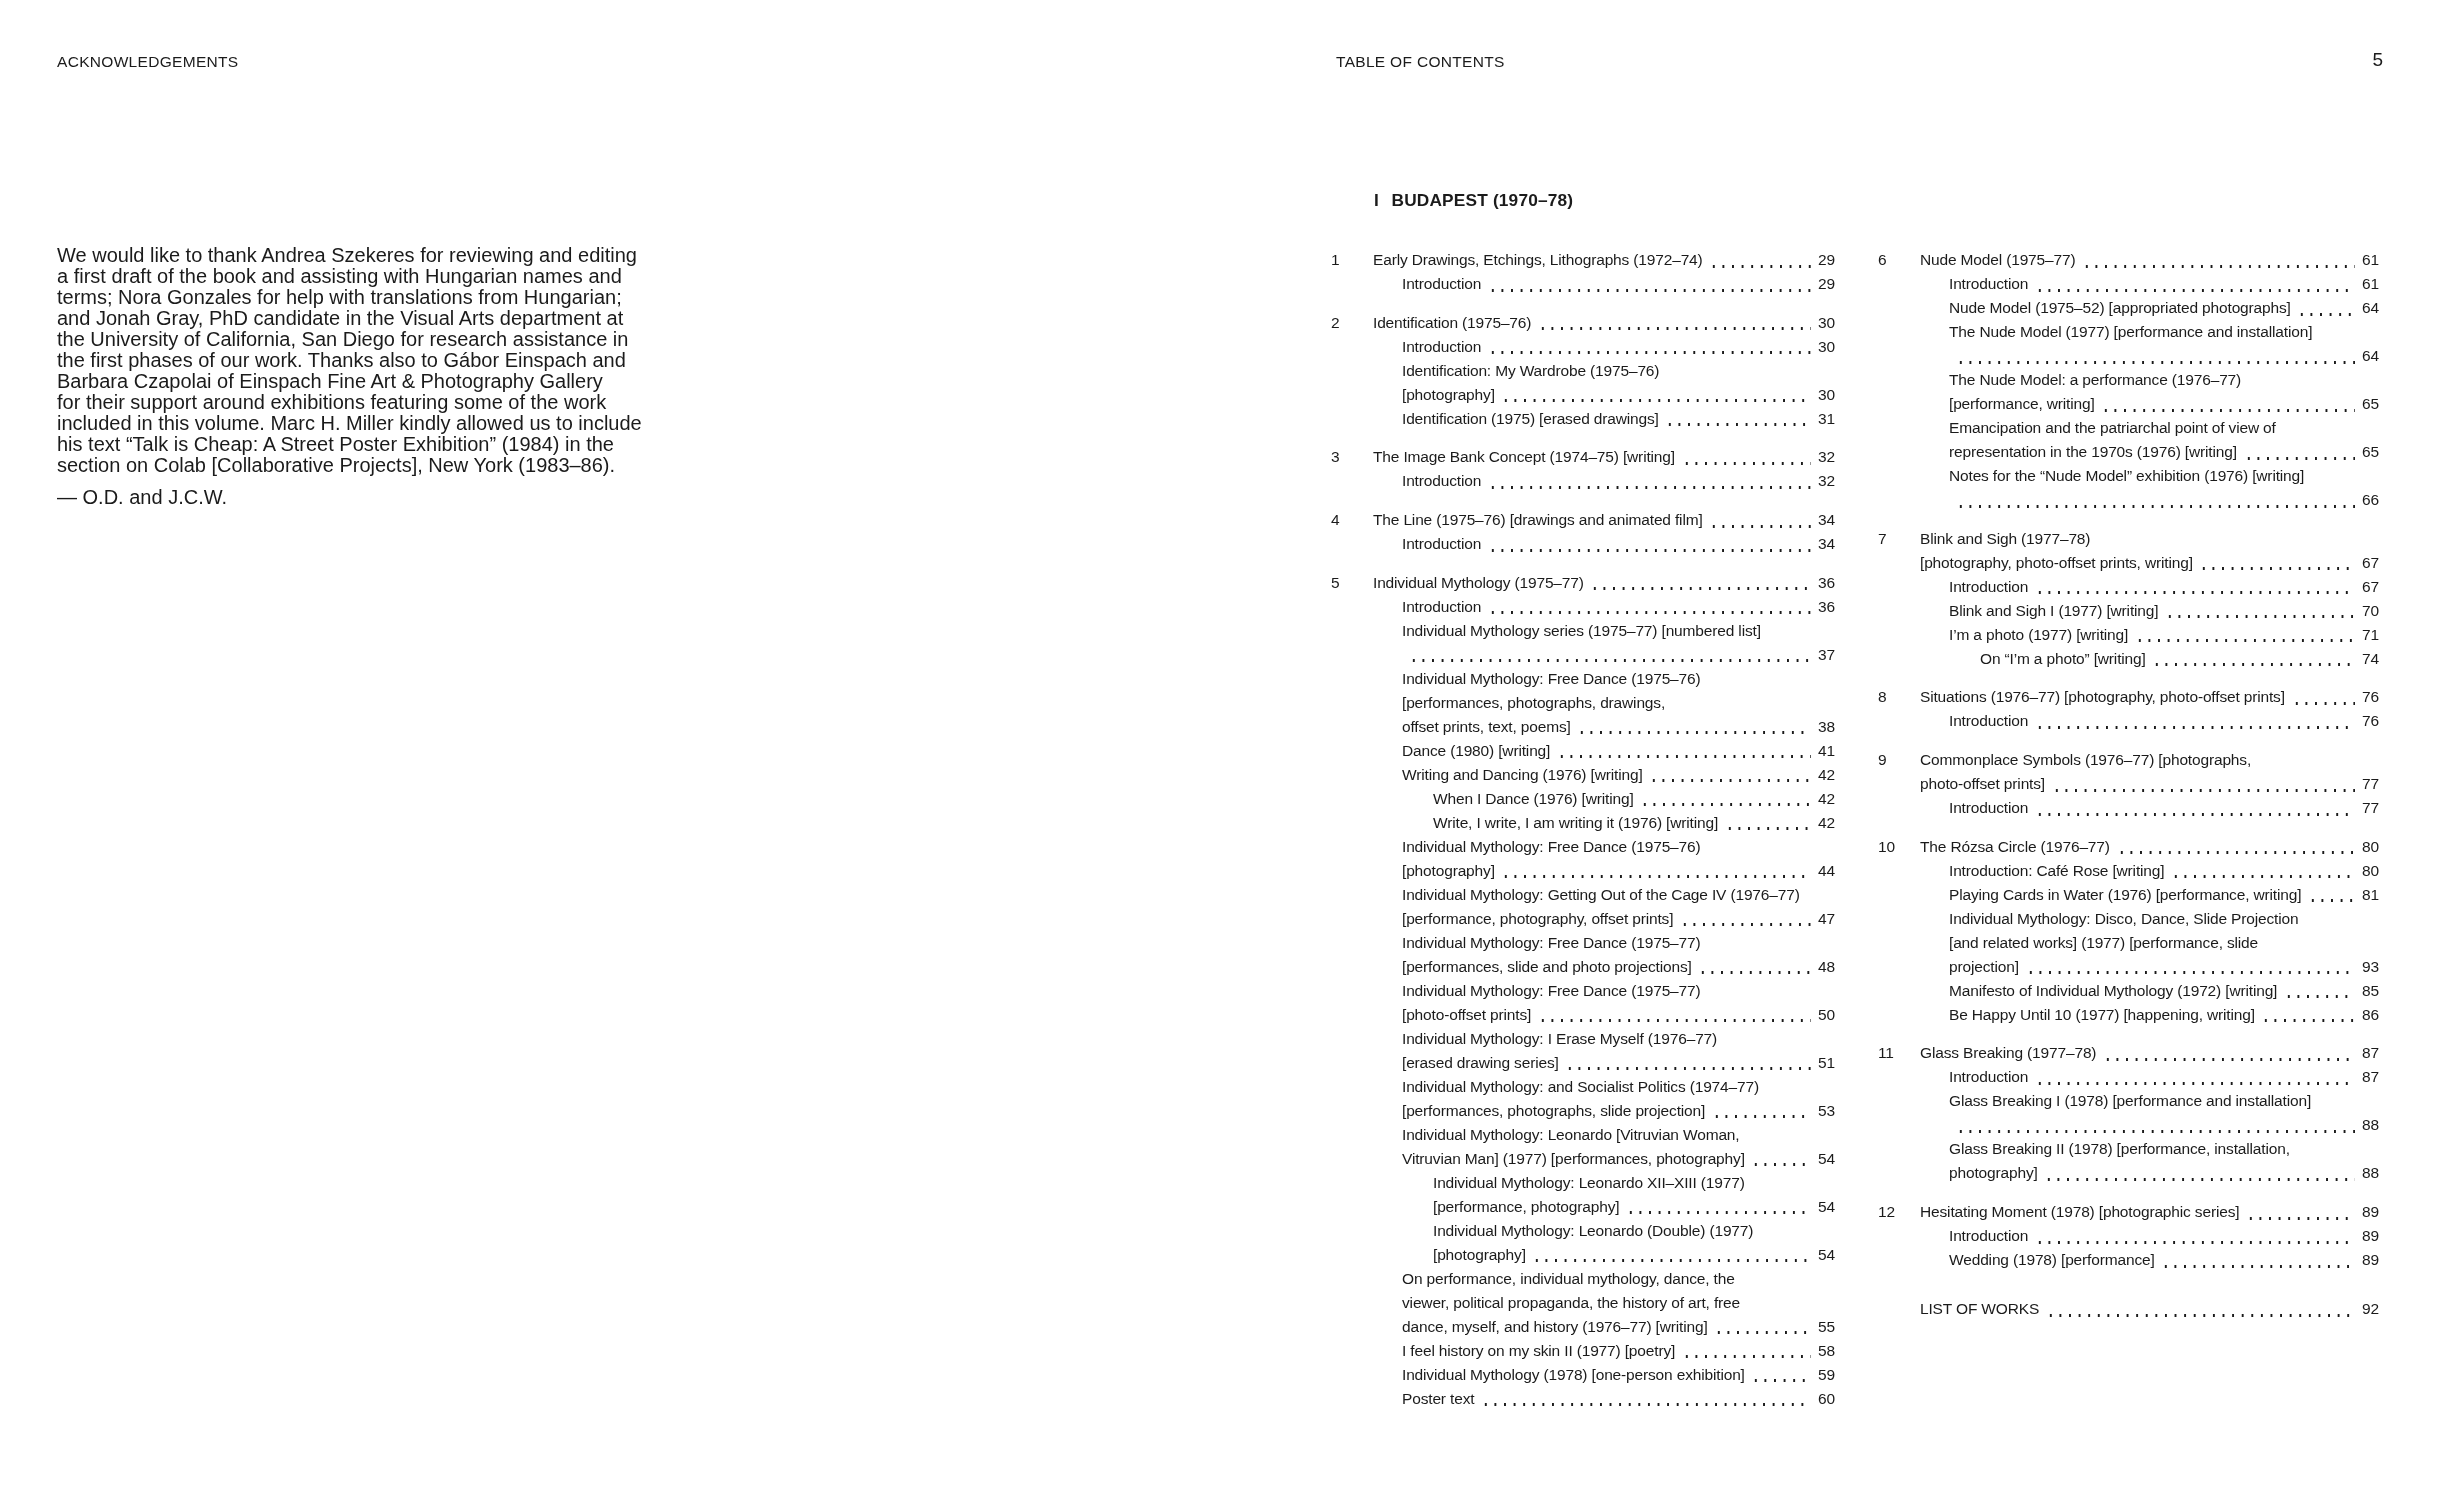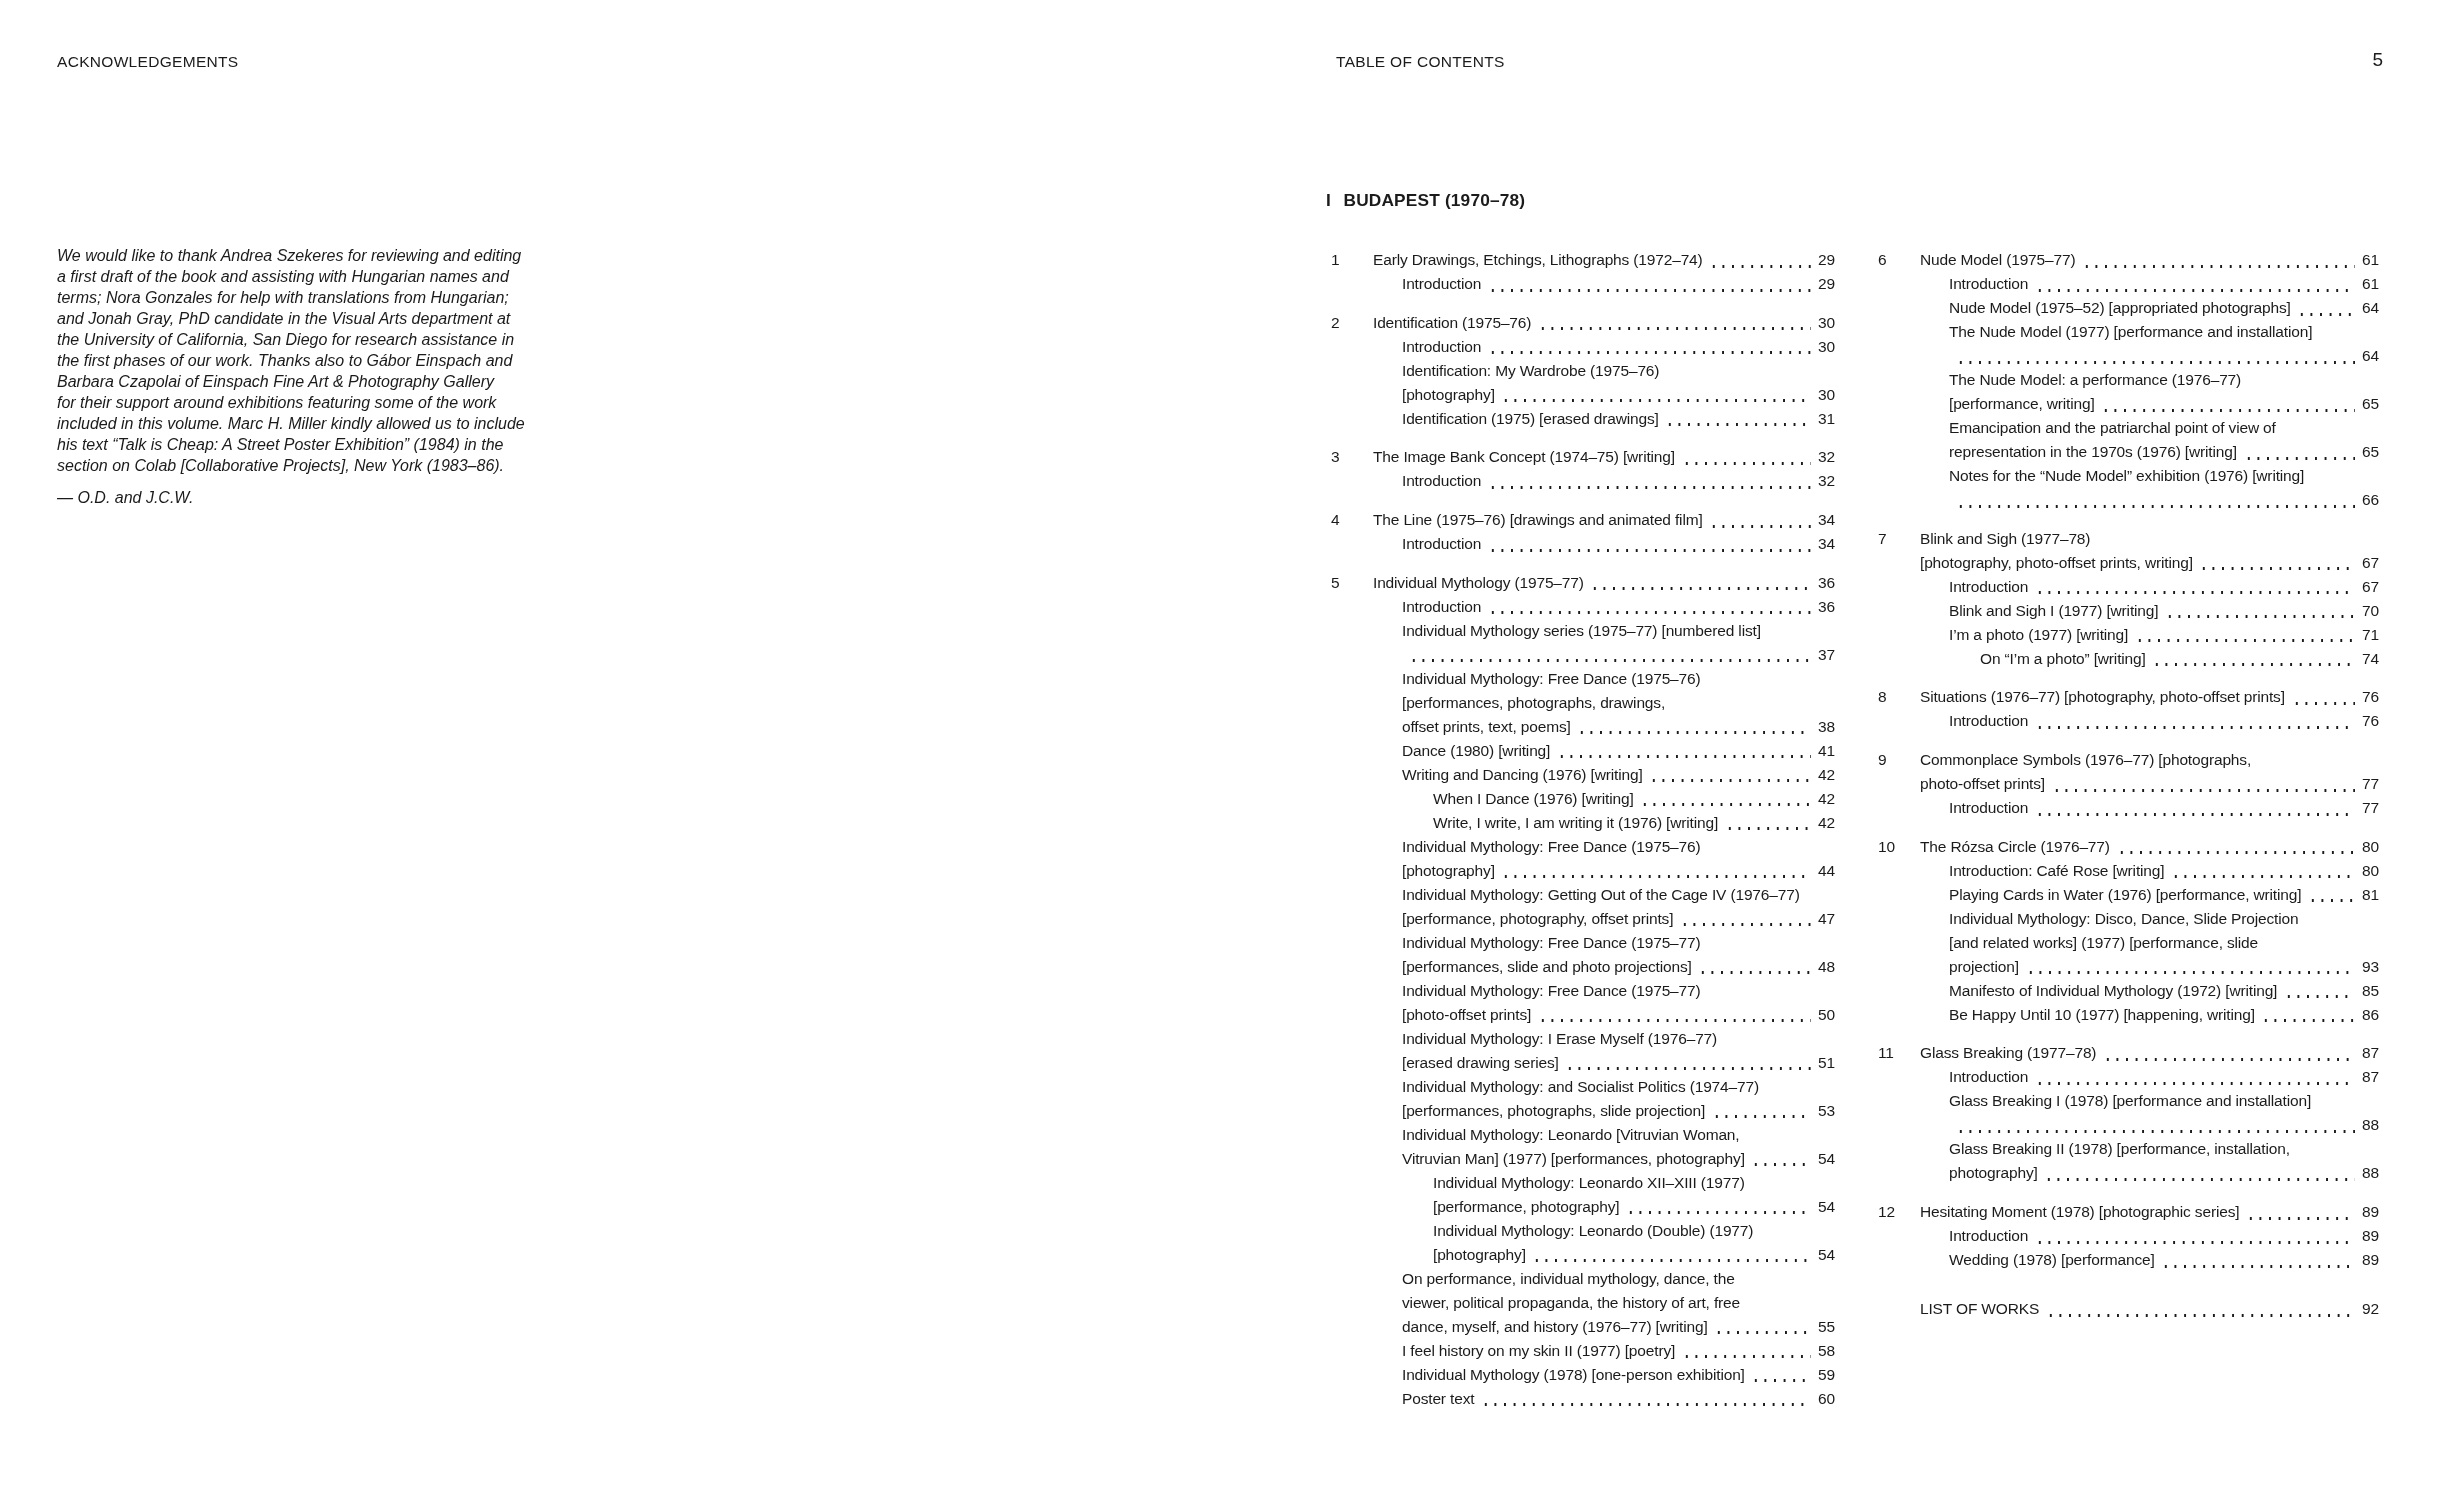--- a/index.html
+++ b/index.html
@@ -28,30 +28,29 @@
     width: 68px;
     text-align: right;
     font-size: 19px;
   }
   
   .ack {
     position: absolute;
     left: 57px;
     top: 245px;
     width: 531px;
-    font-size: 16px;
+    font-size: 20px;
     line-height: 21px;
-    font-style: italic;
   }
   .ack-line { white-space: nowrap; }
   .ack-sig { margin-top: 11px; }
   
   .section-head {
     position: absolute;
-    left: 1326px;
+    left: 1374px;
     top: 190px;
     font-size: 17.3px;
     font-weight: bold;
     letter-spacing: 0.01em;
     white-space: nowrap;
   }
   .section-head .sec-num { margin-right: 12.5px; }
   
   .toc-col {
     position: absolute;

